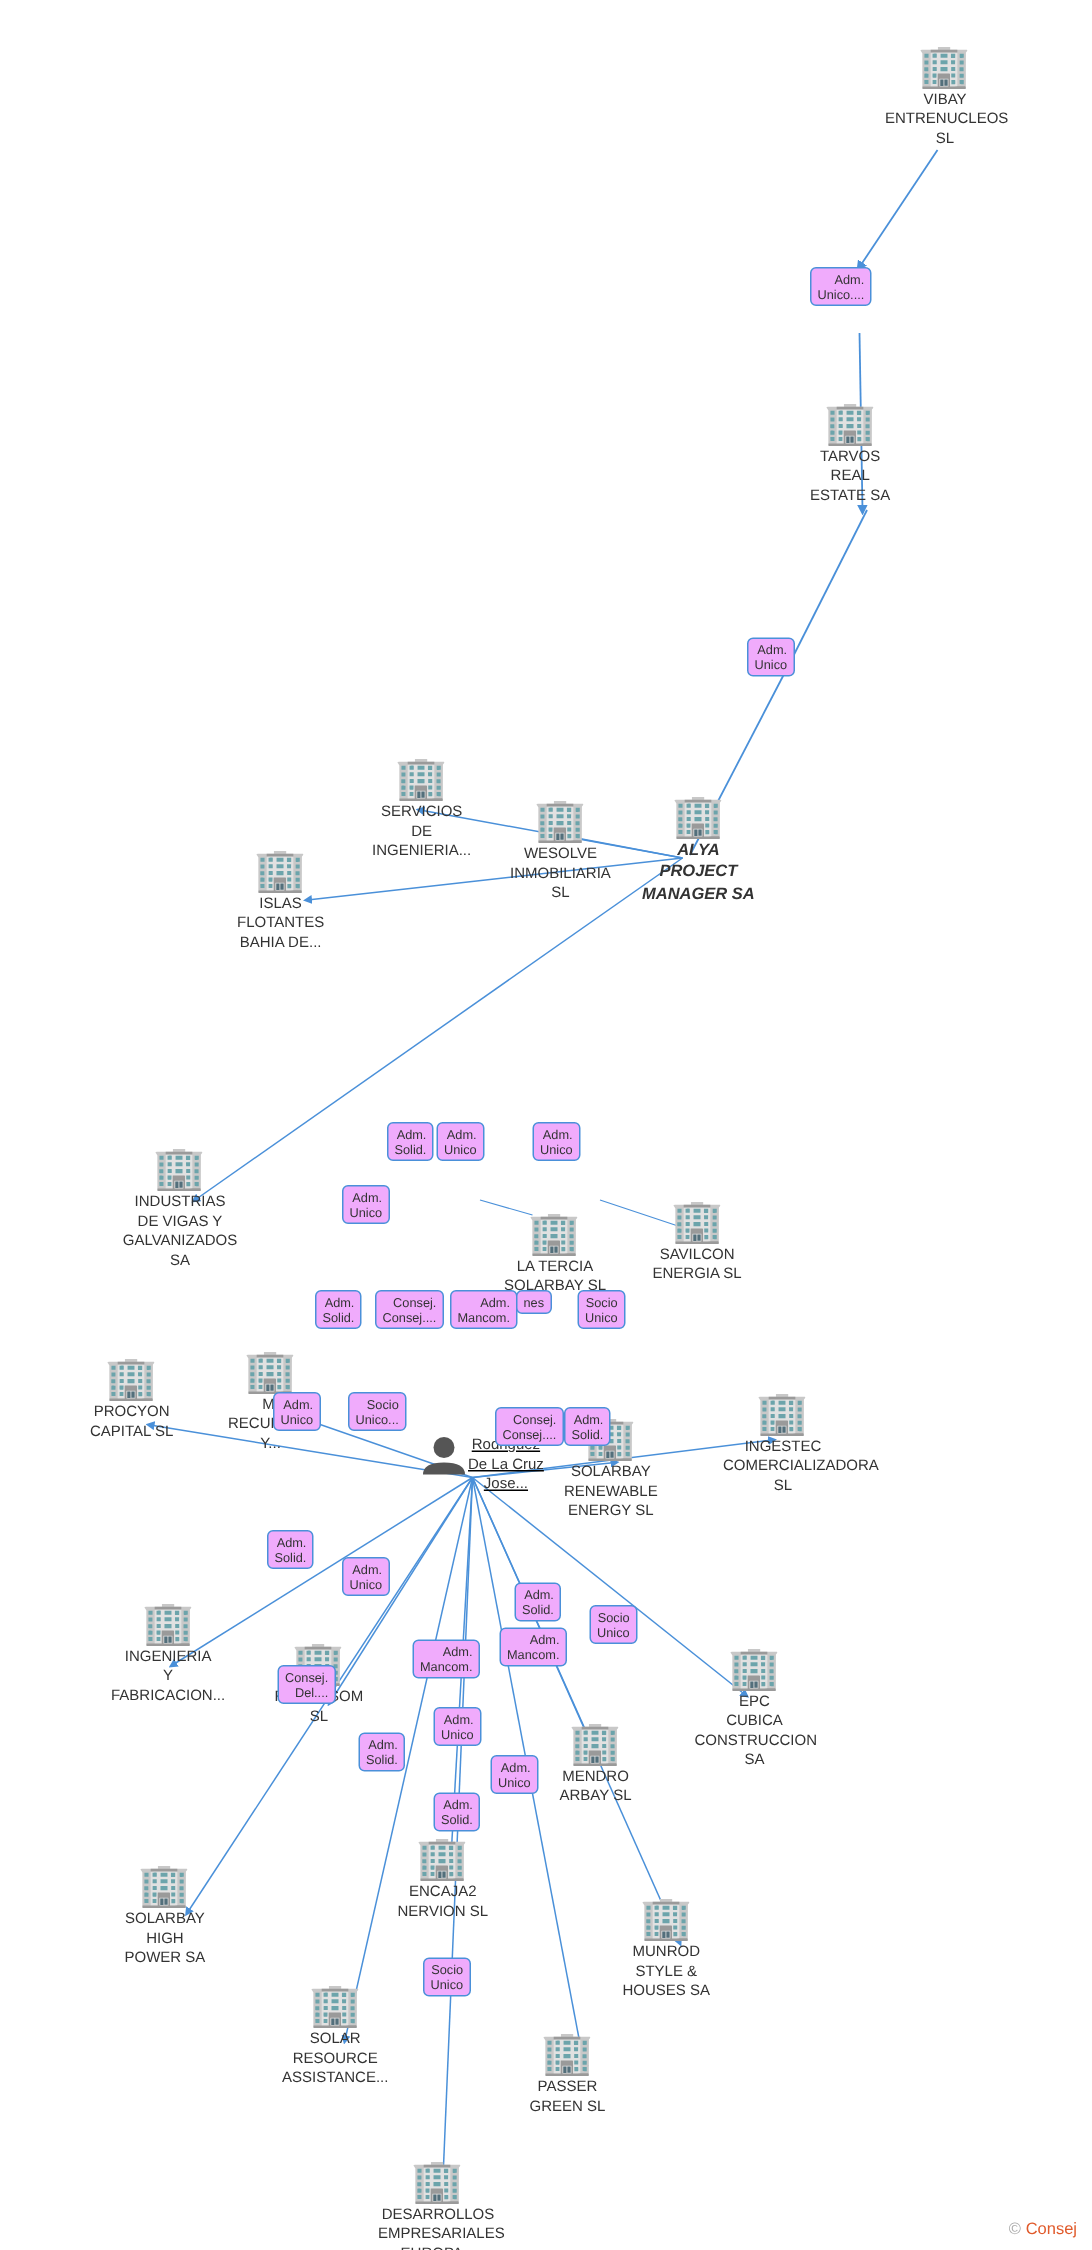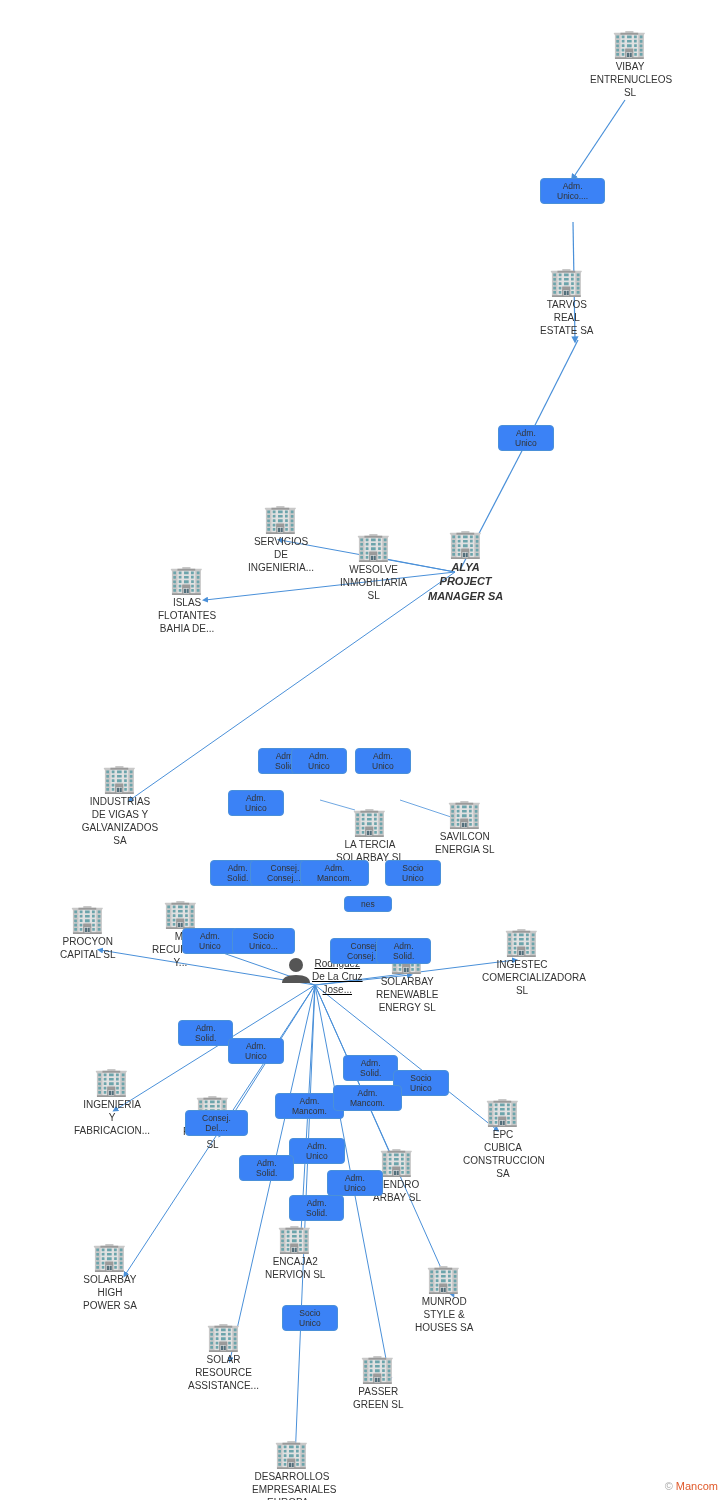--- a/index.html
+++ b/index.html
@@ -35,27 +35,27 @@
       max-width: 80px;
       text-align: center;
     }
     .company-label.bold {
       font-weight: bold;
       font-size: 11px;
       font-style: italic;
     }
     .role-badge {
       position: absolute;
-      background: #3b82f6;
+      background: #f0abfc;
       border: 1.5px solid #4a90d9;
       border-radius: 4px;
-      padding: 2px 16px;
+      padding: 2px 4px;
       font-size: 8.5px;
       color: #333;
-      text-align: center;
+      text-align: right;
       line-height: 1.2;
       white-space: nowrap;
     }
     .person-node {
       position: absolute;
       display: flex;
       flex-direction: row;
       align-items: flex-start;
       text-align: center;
       text-decoration: underline;
@@ -250,34 +250,34 @@
 
 <div class="role-badge" style="left:540px;top:178px;">Adm.<br>Unico....</div>
 <div class="role-badge" style="left:498px;top:425px;">Adm.<br>Unico</div>
 <div class="role-badge" style="left:258px;top:748px;">Adm.<br>Solid.</div>
 <div class="role-badge" style="left:228px;top:790px;">Adm.<br>Unico</div>
 <div class="role-badge" style="left:291px;top:748px;">Adm.<br>Unico</div>
 <div class="role-badge" style="left:355px;top:748px;">Adm.<br>Unico</div>
 <div class="role-badge" style="left:210px;top:860px;">Adm.<br>Solid.</div>
 <div class="role-badge" style="left:250px;top:860px;">Consej.<br>Consej....</div>
 <div class="role-badge" style="left:300px;top:860px;">Adm.<br>Mancom.</div>
-<div class="role-badge" style="left:344px;top:896px;">nes</div>
+<div class="role-badge" style="left:344px;top:860px;">nes</div>
 <div class="role-badge" style="left:385px;top:860px;">Socio<br>Unico</div>
 <div class="role-badge" style="left:182px;top:928px;">Adm.<br>Unico</div>
 <div class="role-badge" style="left:232px;top:928px;">Socio<br>Unico...</div>
 <div class="role-badge" style="left:330px;top:938px;">Consej.<br>Consej....</div>
 <div class="role-badge" style="left:376px;top:938px;">Adm.<br>Solid.</div>
 <div class="role-badge" style="left:178px;top:1020px;">Adm.<br>Solid.</div>
 <div class="role-badge" style="left:228px;top:1038px;">Adm.<br>Unico</div>
 <div class="role-badge" style="left:185px;top:1110px;">Consej.<br>Del....</div>
 <div class="role-badge" style="left:275px;top:1093px;">Adm.<br>Mancom.</div>
 <div class="role-badge" style="left:289px;top:1138px;">Adm.<br>Unico</div>
 <div class="role-badge" style="left:239px;top:1155px;">Adm.<br>Solid.</div>
 <div class="role-badge" style="left:289px;top:1195px;">Adm.<br>Solid.</div>
 <div class="role-badge" style="left:327px;top:1170px;">Adm.<br>Unico</div>
 <div class="role-badge" style="left:343px;top:1055px;">Adm.<br>Solid.</div>
 <div class="role-badge" style="left:393px;top:1070px;">Socio<br>Unico</div>
 <div class="role-badge" style="left:282px;top:1305px;">Socio<br>Unico</div>
 <div class="role-badge" style="left:333px;top:1085px;">Adm.<br>Mancom.</div>
 
 <div class="watermark">
-  © <span>Mancom</span>
+  © <span>Consej</span>
 </div>
 
 </body></html>

